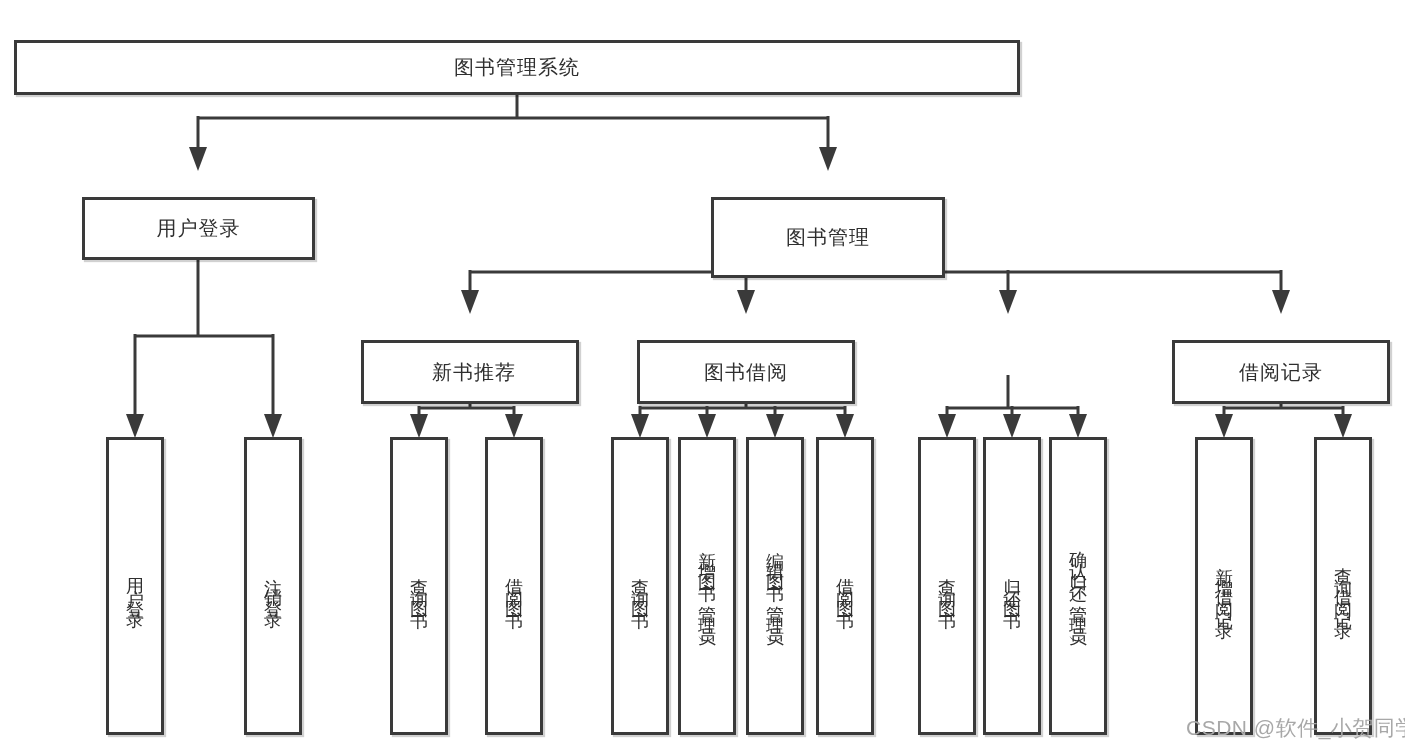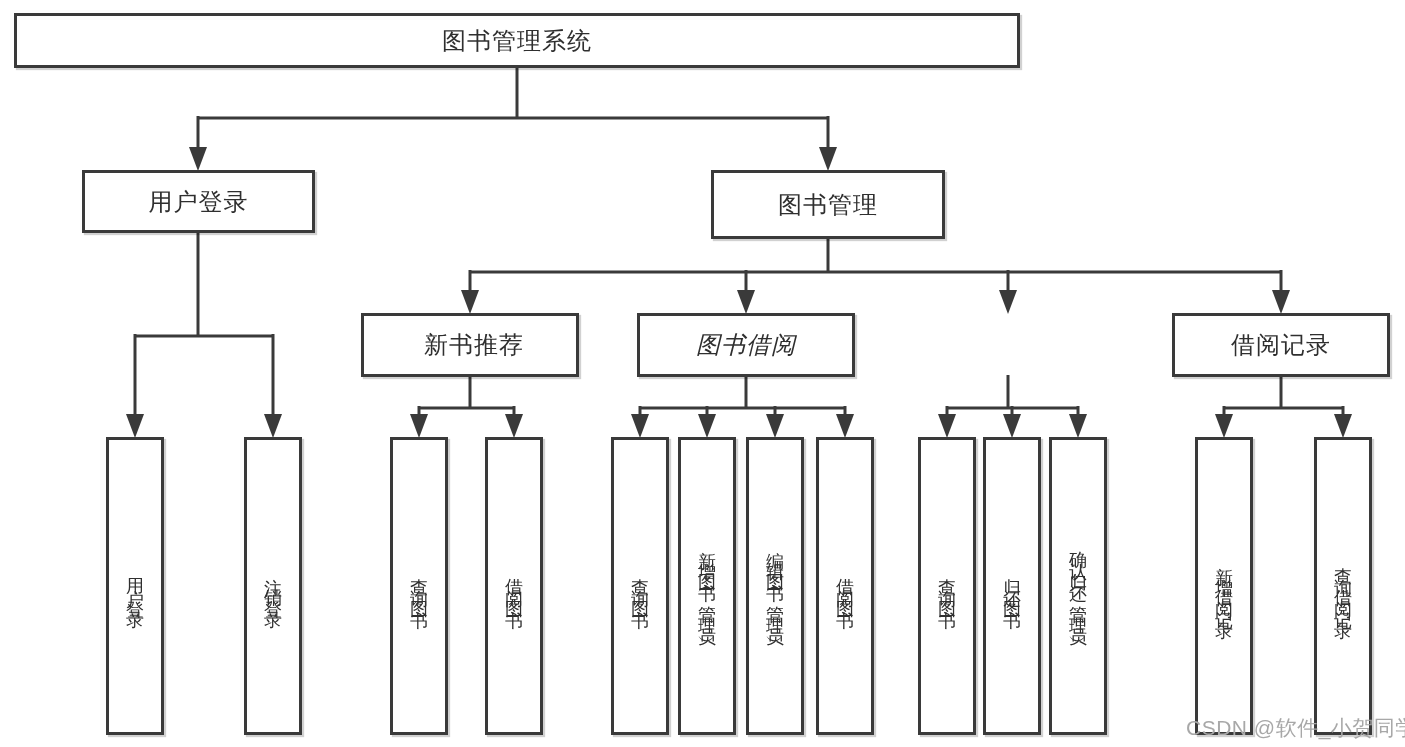--- a/index.html
+++ b/index.html
@@ -31,45 +31,46 @@
     position:absolute;
     background:var(--box_fill);
     border:3px solid var(--line);
     box-shadow:2px 2px 1px rgba(0,0,0,0.18);
     display:flex;
     align-items:center;
     justify-content:center;
     color:var(--text);
   }
   .node.h{
-    font-size:24px;
+    font-size:20px;
     letter-spacing:1px;
     white-space:nowrap;
+    margin-top:27px;
   }
   .node.v{
     width:58px;
     height:298px;
     top:437px;
   }
   .node.v .vtext{
     writing-mode:vertical-rl;
     font-size:18px;
     letter-spacing:11px;
     line-height:1;
     color:var(--text);
   }
   
   .n-root{left:14px;top:13px;width:1006px;height:55px;}
   
   .n-userlogin{left:82px;top:170px;width:233px;height:63px;}
-  .n-bookmgmt{left:711px;top:170px;width:234px;height:69px;}
+  .n-bookmgmt{left:711px;top:170px;width:234px;height:81px;}
   
   .lvl3{top:313px;width:218px;height:64px;}
   .n-recommend{left:361px;padding-left:8px;}
-  .n-borrowmod{left:637px;font-style:italic;}
+  .n-borrowmod{left:637px;}
   .n-current{left:899px;}
   .n-records{left:1172px;}
   
   .lf-0{left:106px;}
   .lf-1{left:244px;}
   .lf-2{left:390px;}
   .lf-3{left:485px;}
   .lf-4{left:611px;}
   .lf-5{left:678px;}
   .lf-6{left:746px;}

